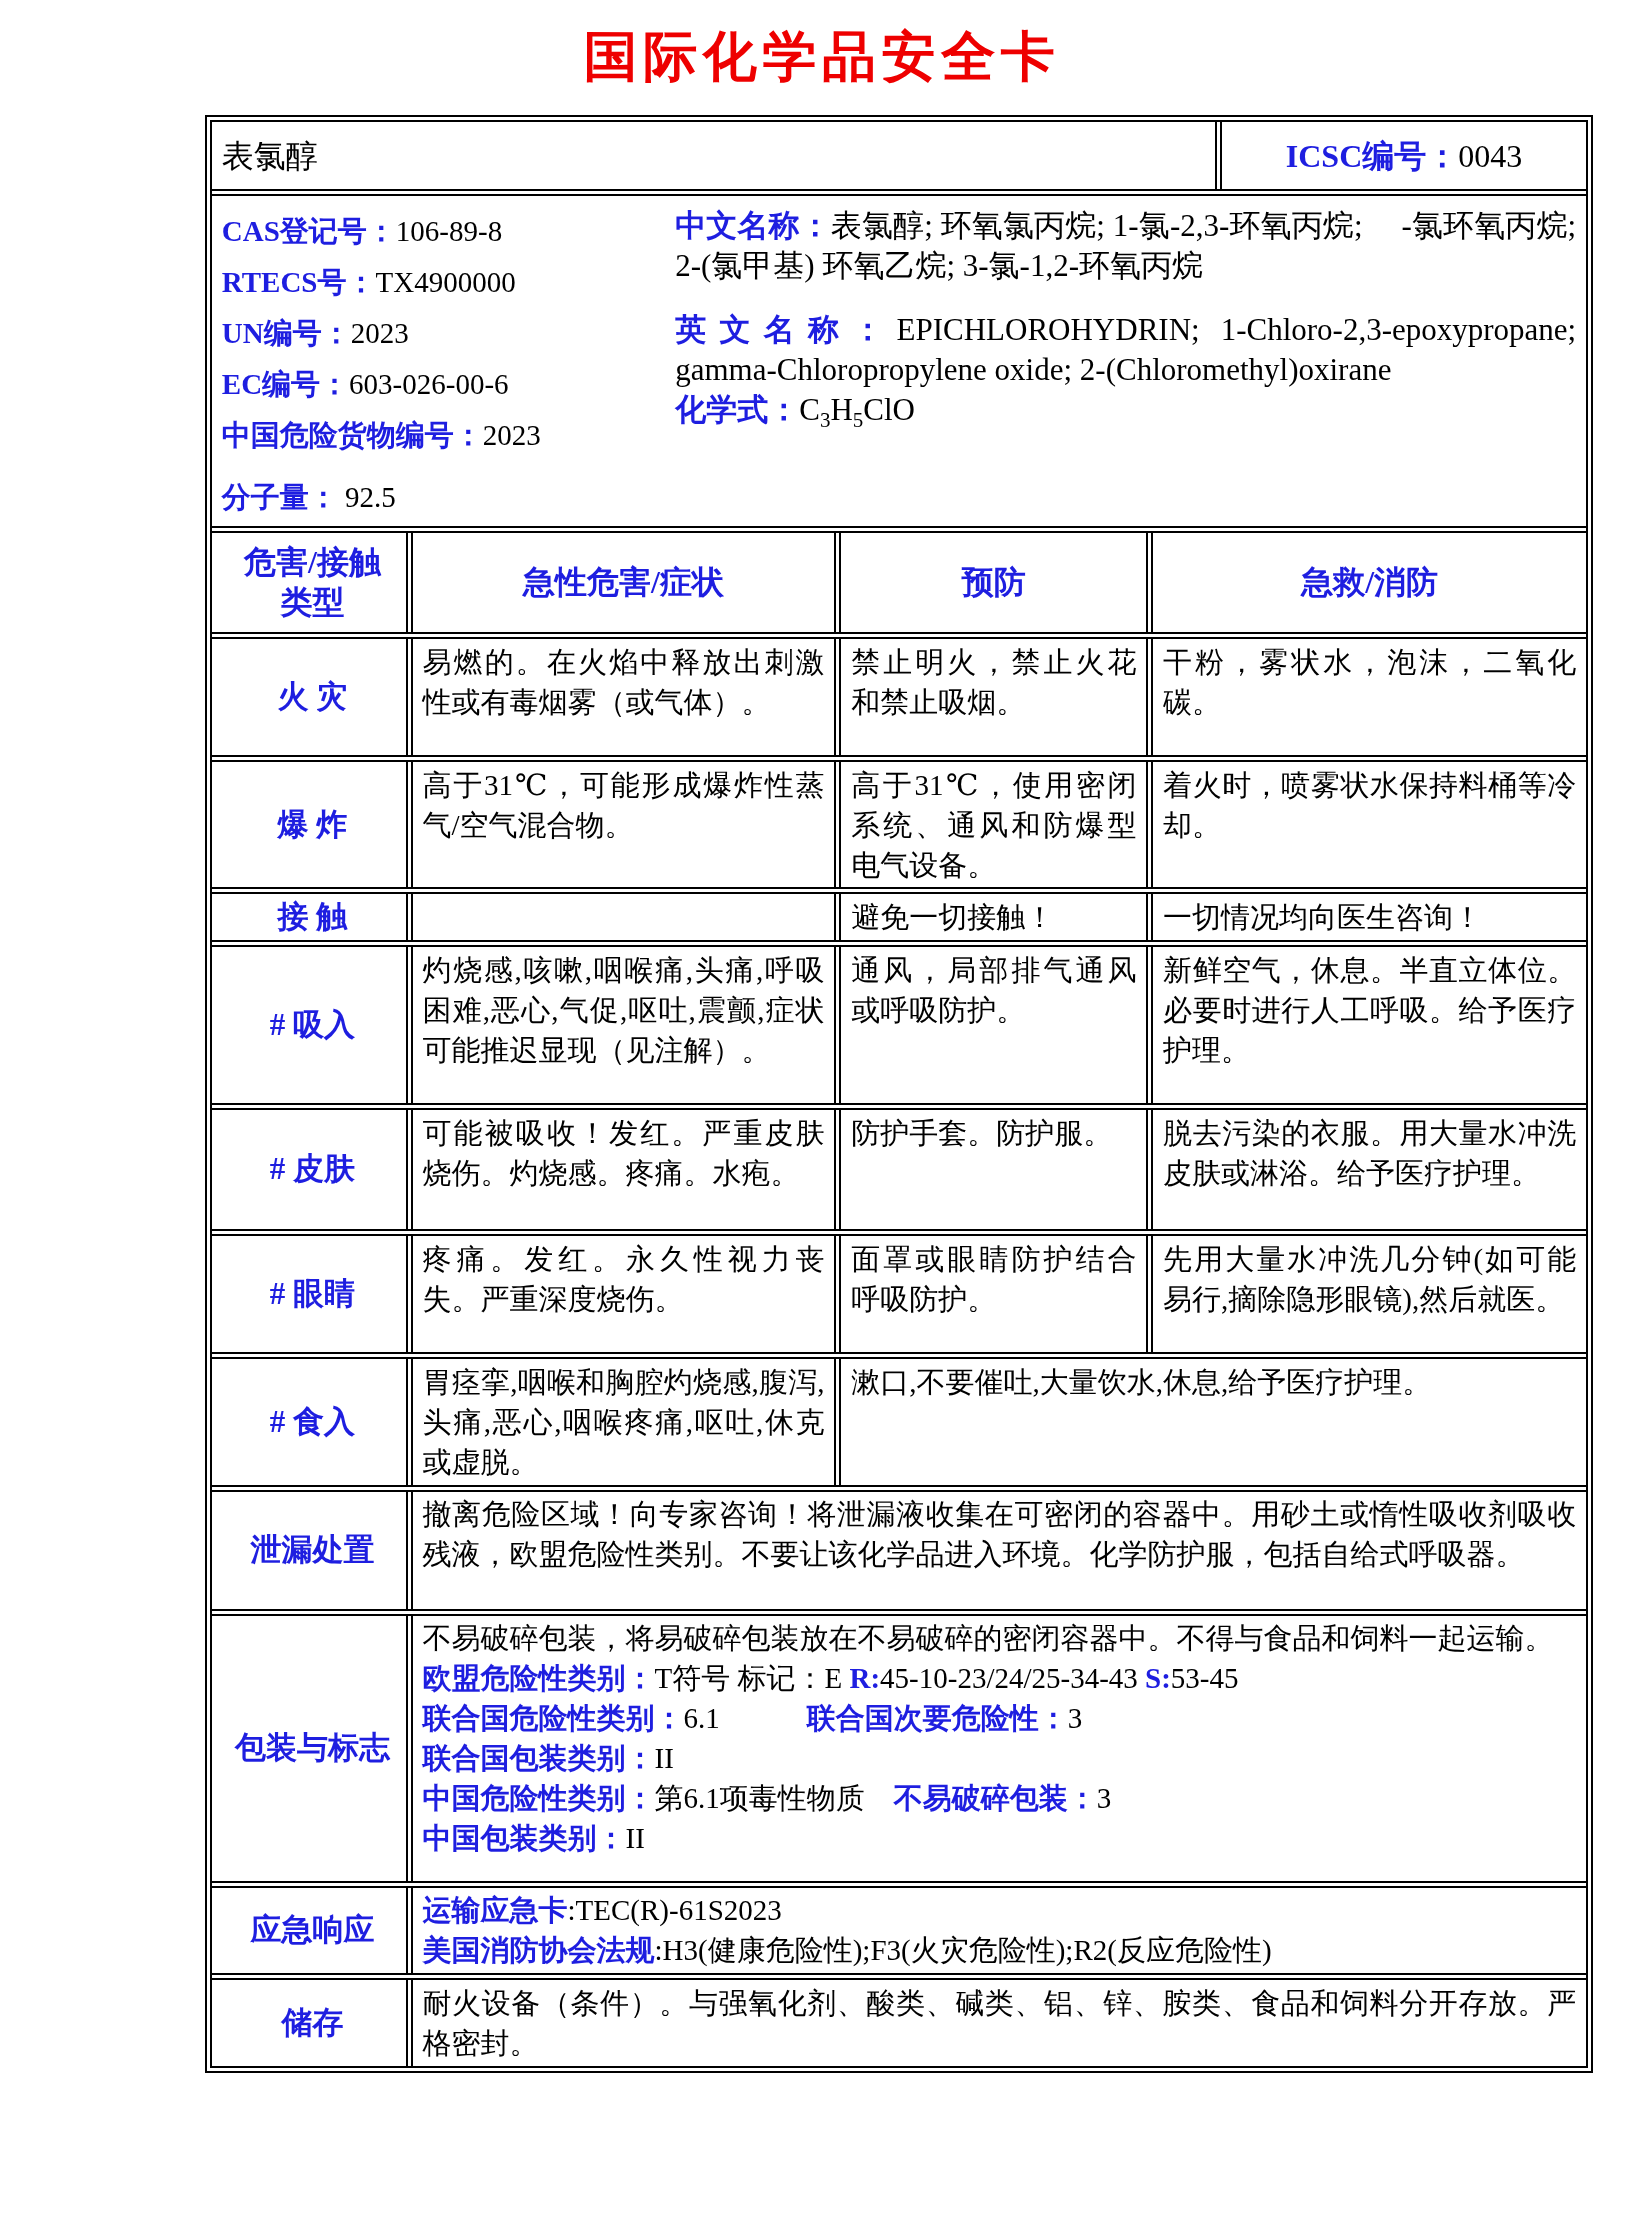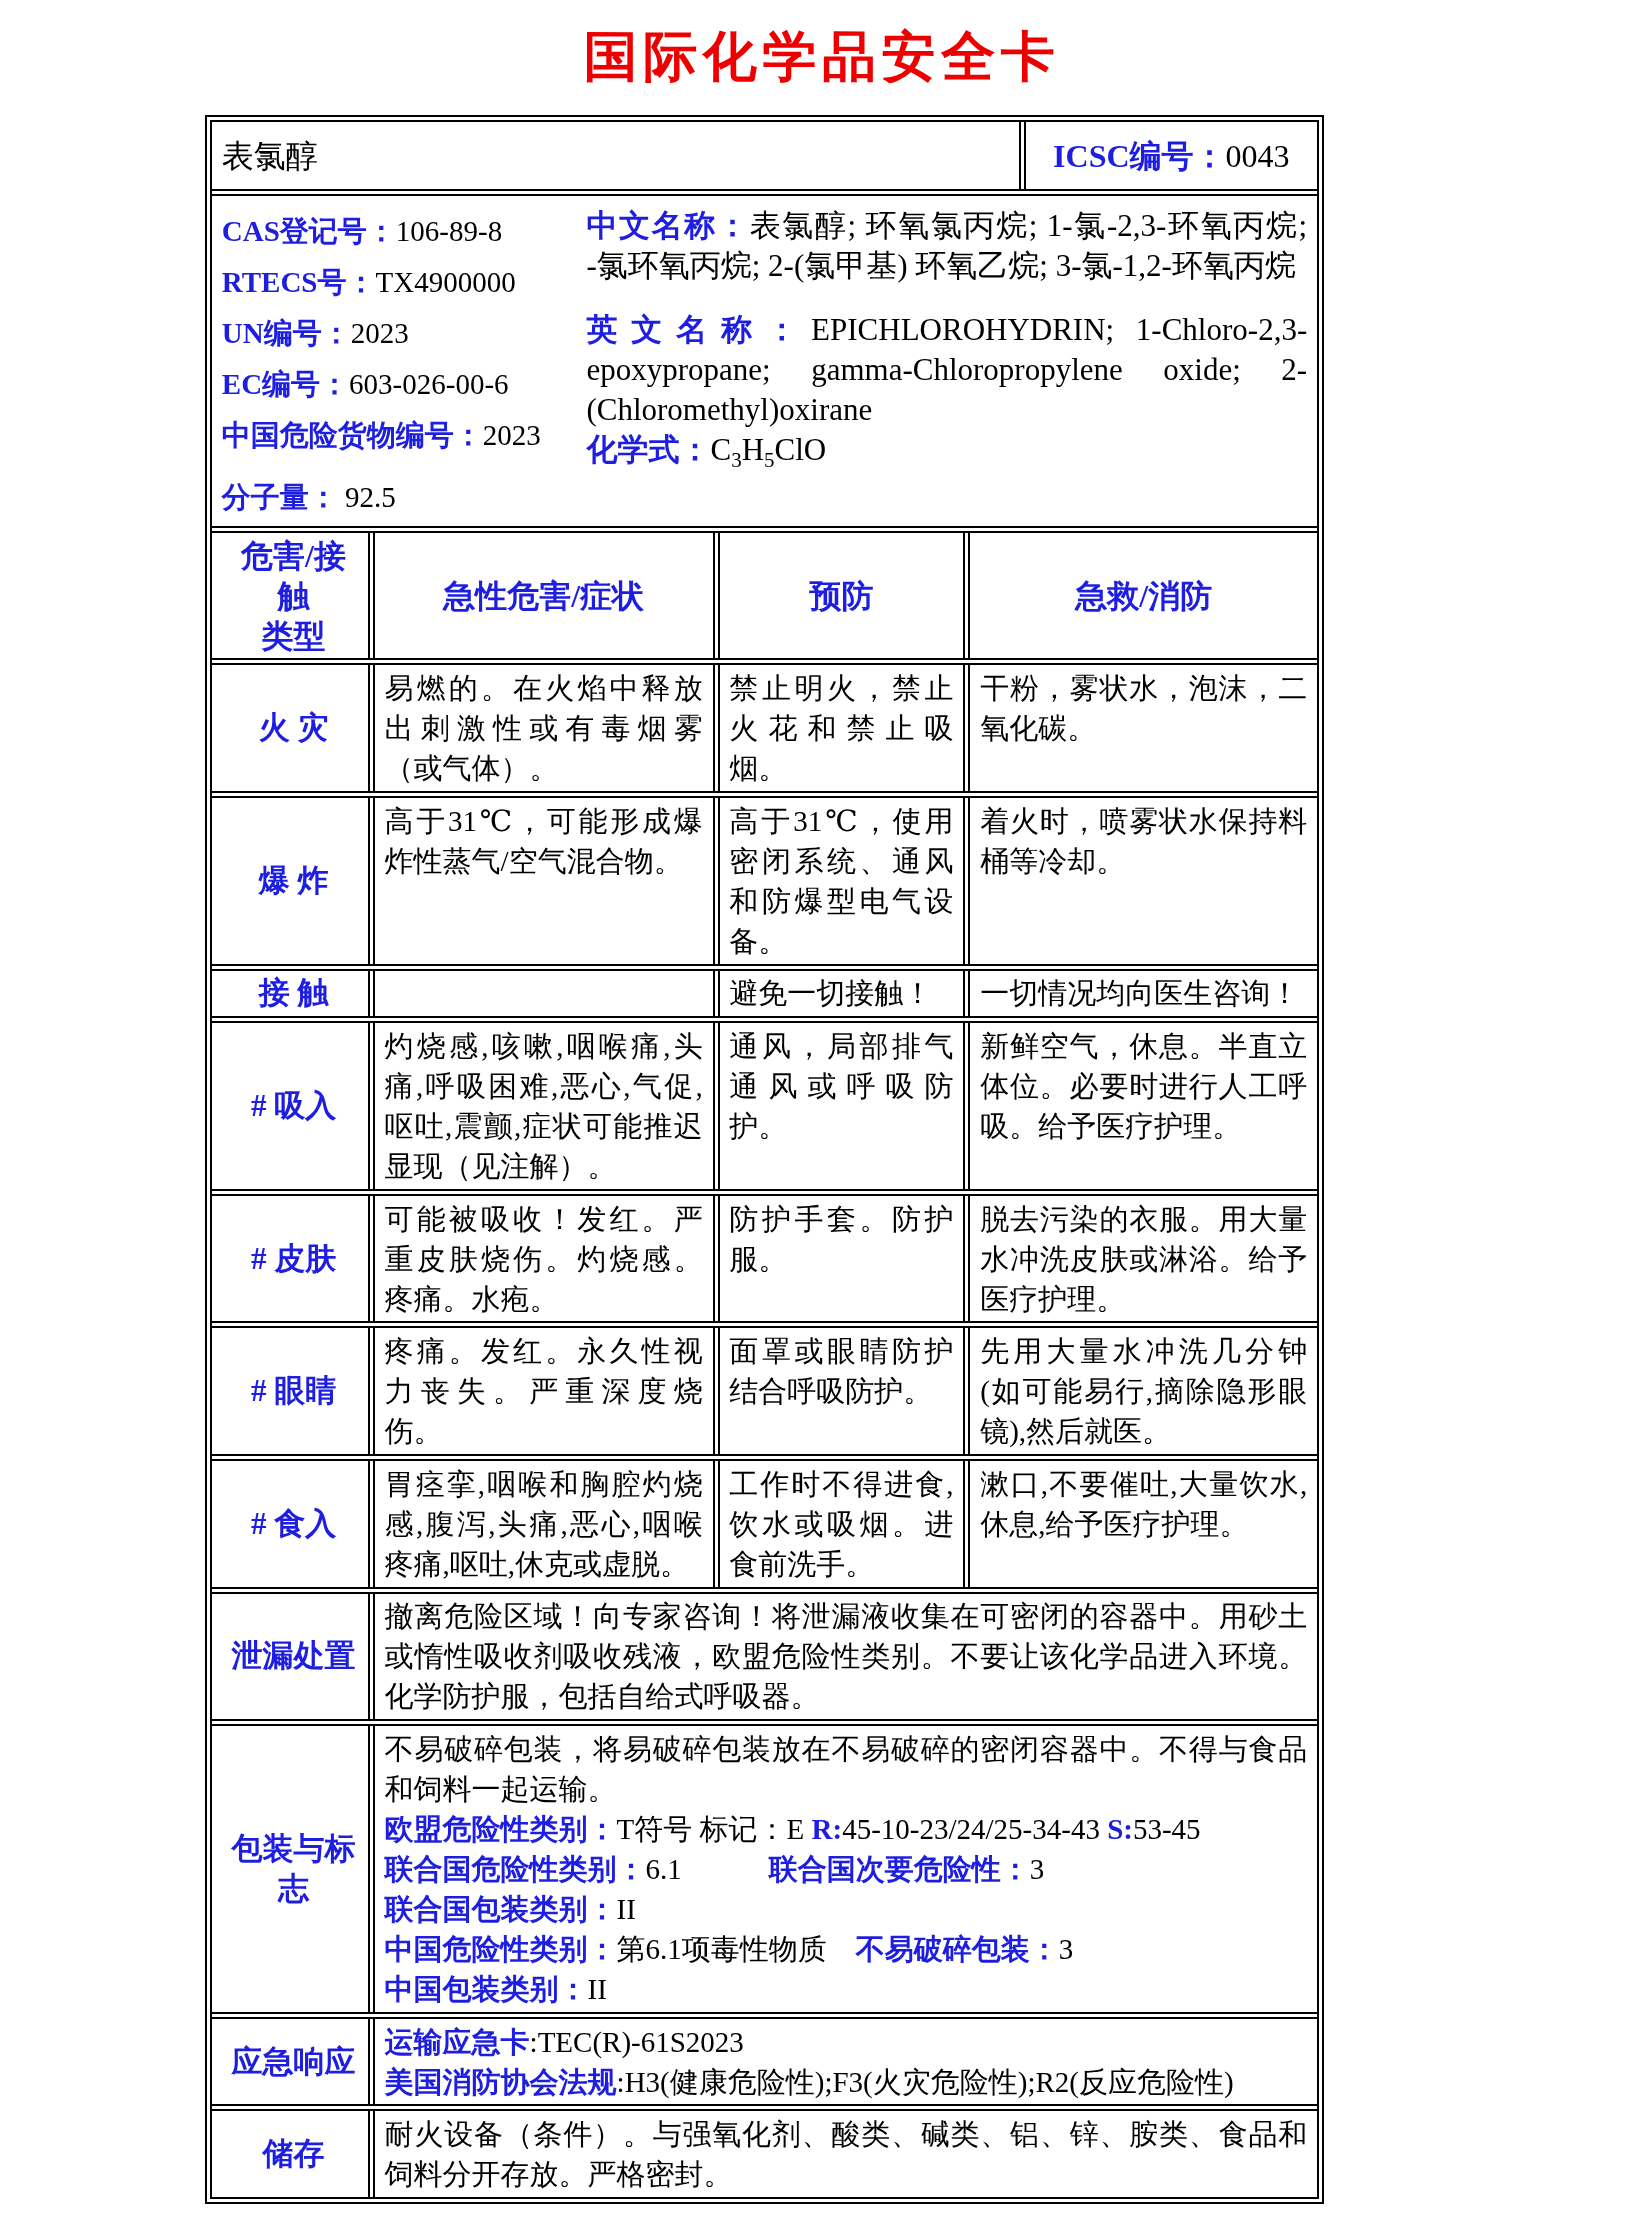--- a/index.html
+++ b/index.html
@@ -12,21 +12,21 @@
     width:1644px;height:2227px;position:relative;
     font-family:"Liberation Serif","DejaVu Serif",serif;
     color:var(--ink);
   }
   .page-title{
     position:absolute;top:21px;left:0;width:100%;
     text-align:center;font-size:54px;font-weight:bold;
     color:var(--red);letter-spacing:5.6px;
   }
   .card{
-    position:absolute;left:205px;top:115px;width:1119px;
+    position:absolute;left:205px;top:115px;width:1388px;
     border:7.7px double var(--ink);box-sizing:border-box;
     background:#ffffff;
   }
   .row{display:flex;border-top:7.7px double var(--ink);align-items:stretch;}
   .row:first-child{border-top:none;}
   .cell{box-sizing:border-box;padding:2.8px 9.8px;font-size:29px;line-height:40px;
         text-align:justify;}
   [data-bind]{white-space:pre-wrap;}
   .blue{color:var(--blue);font-weight:bold;}
   
@@ -139,21 +139,20 @@
   <div class="row r-eyes">
     <div class="cell c1 blue" data-bind="hazard_table.rows.5.type"># 眼睛</div>
     <div class="cell c2" data-bind="hazard_table.rows.5.symptoms">疼痛。发红。永久性视力丧失。严重深度烧伤。</div>
     <div class="cell c3" data-bind="hazard_table.rows.5.prevention">面罩或眼睛防护结合呼吸防护。</div>
     <div class="cell c4" data-bind="hazard_table.rows.5.response">先用大量水冲洗几分钟(如可能易行,摘除隐形眼镜),然后就医。</div>
   </div>
 
   <div class="row r-ingestion">
     <div class="cell c1 blue" data-bind="hazard_table.rows.6.type"># 食入</div>
     <div class="cell c2" data-bind="hazard_table.rows.6.symptoms">胃痉挛,咽喉和胸腔灼烧感,腹泻,头痛,恶心,咽喉疼痛,呕吐,休克或虚脱。</div>
-    <div class="cell c3" data-bind="hazard_table.rows.6.prevention">工作时不得进食,饮水或吸烟。进食前洗手。</div>
     <div class="cell c4" data-bind="hazard_table.rows.6.response">漱口,不要催吐,大量饮水,休息,给予医疗护理。</div>
   </div>
 
   <div class="row r-spill">
     <div class="cell c1 blue" data-bind="spill.label">泄漏处置</div>
     <div class="cell cspan" data-bind="spill.text">撤离危险区域！向专家咨询！将泄漏液收集在可密闭的容器中。用砂土或惰性吸收剂吸收残液，欧盟危险性类别。不要让该化学品进入环境。化学防护服，包括自给式呼吸器。</div>
   </div>
 
   <div class="row r-packaging">
     <div class="cell c1 blue" data-bind="packaging.label">包装与标志</div>

